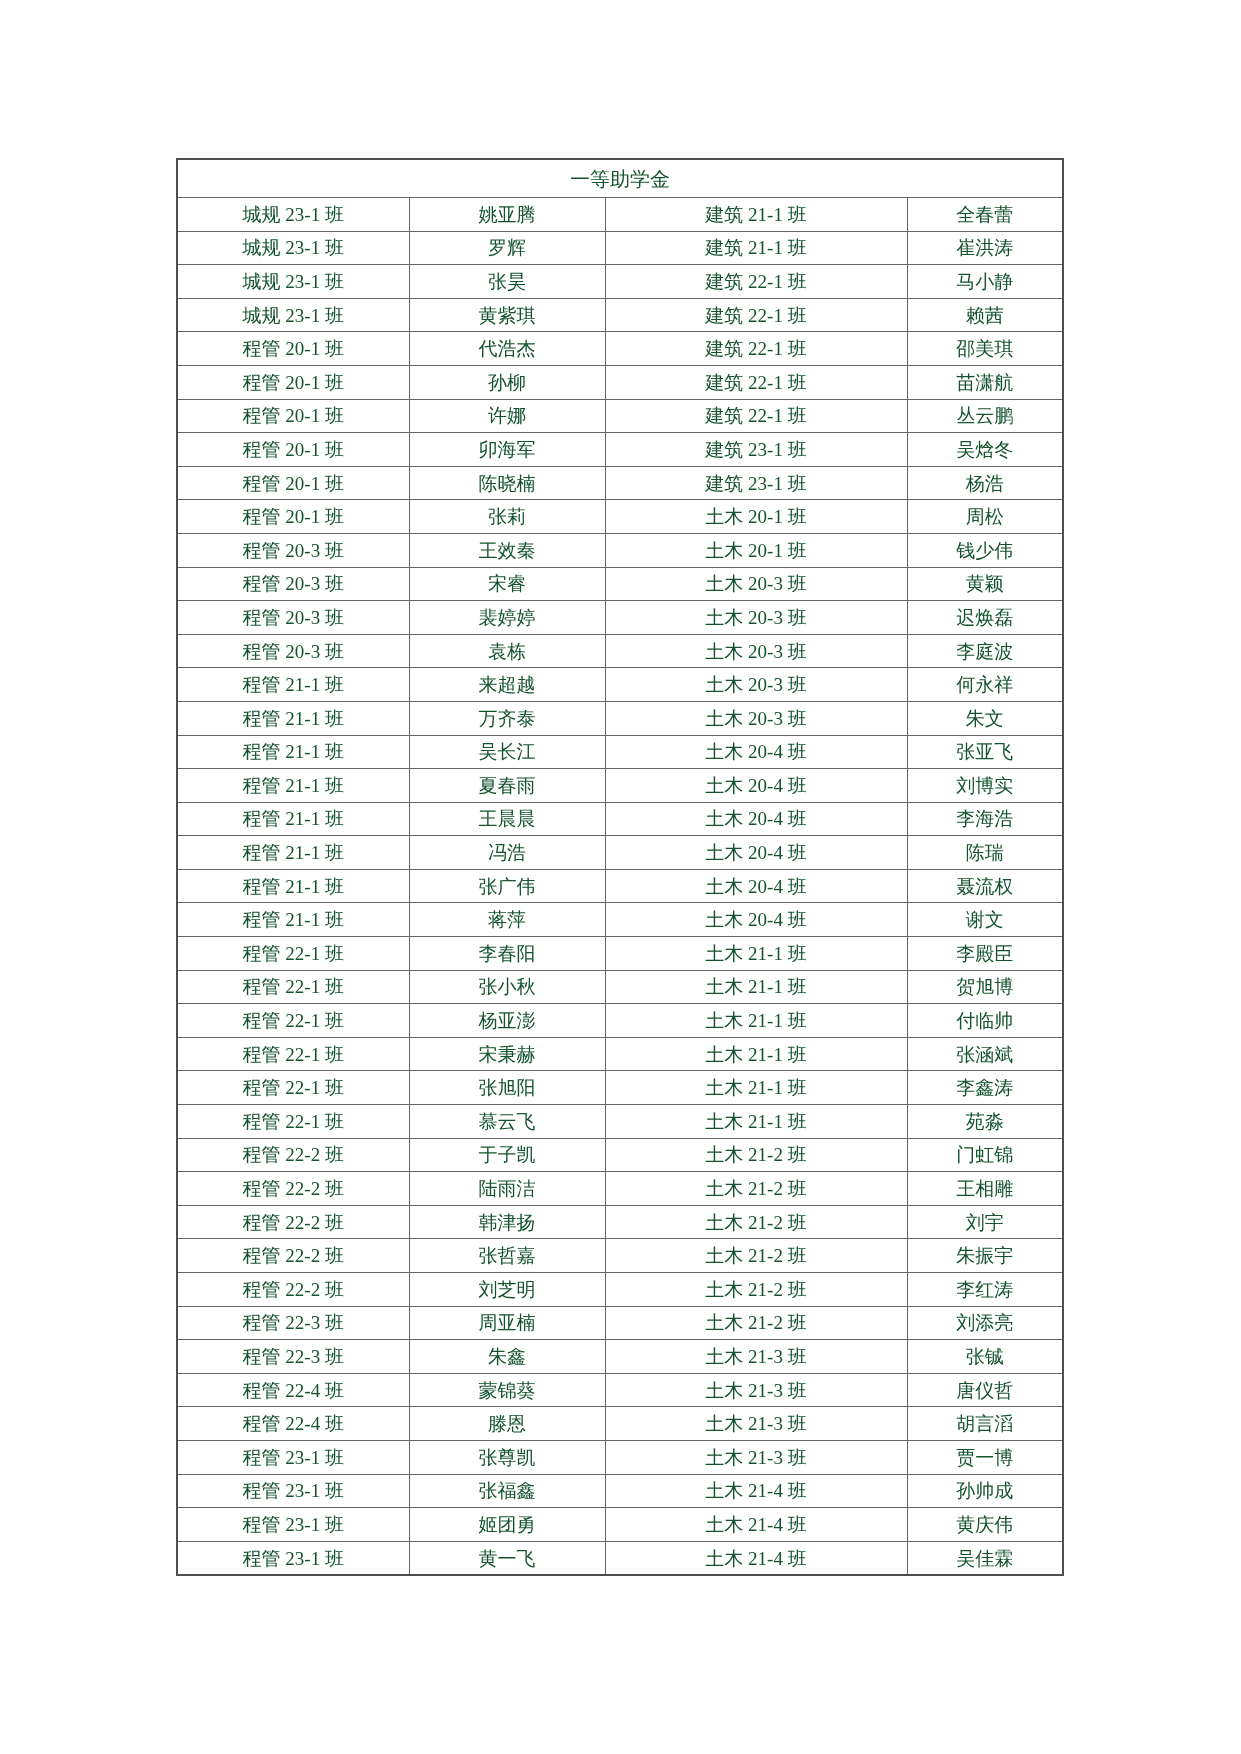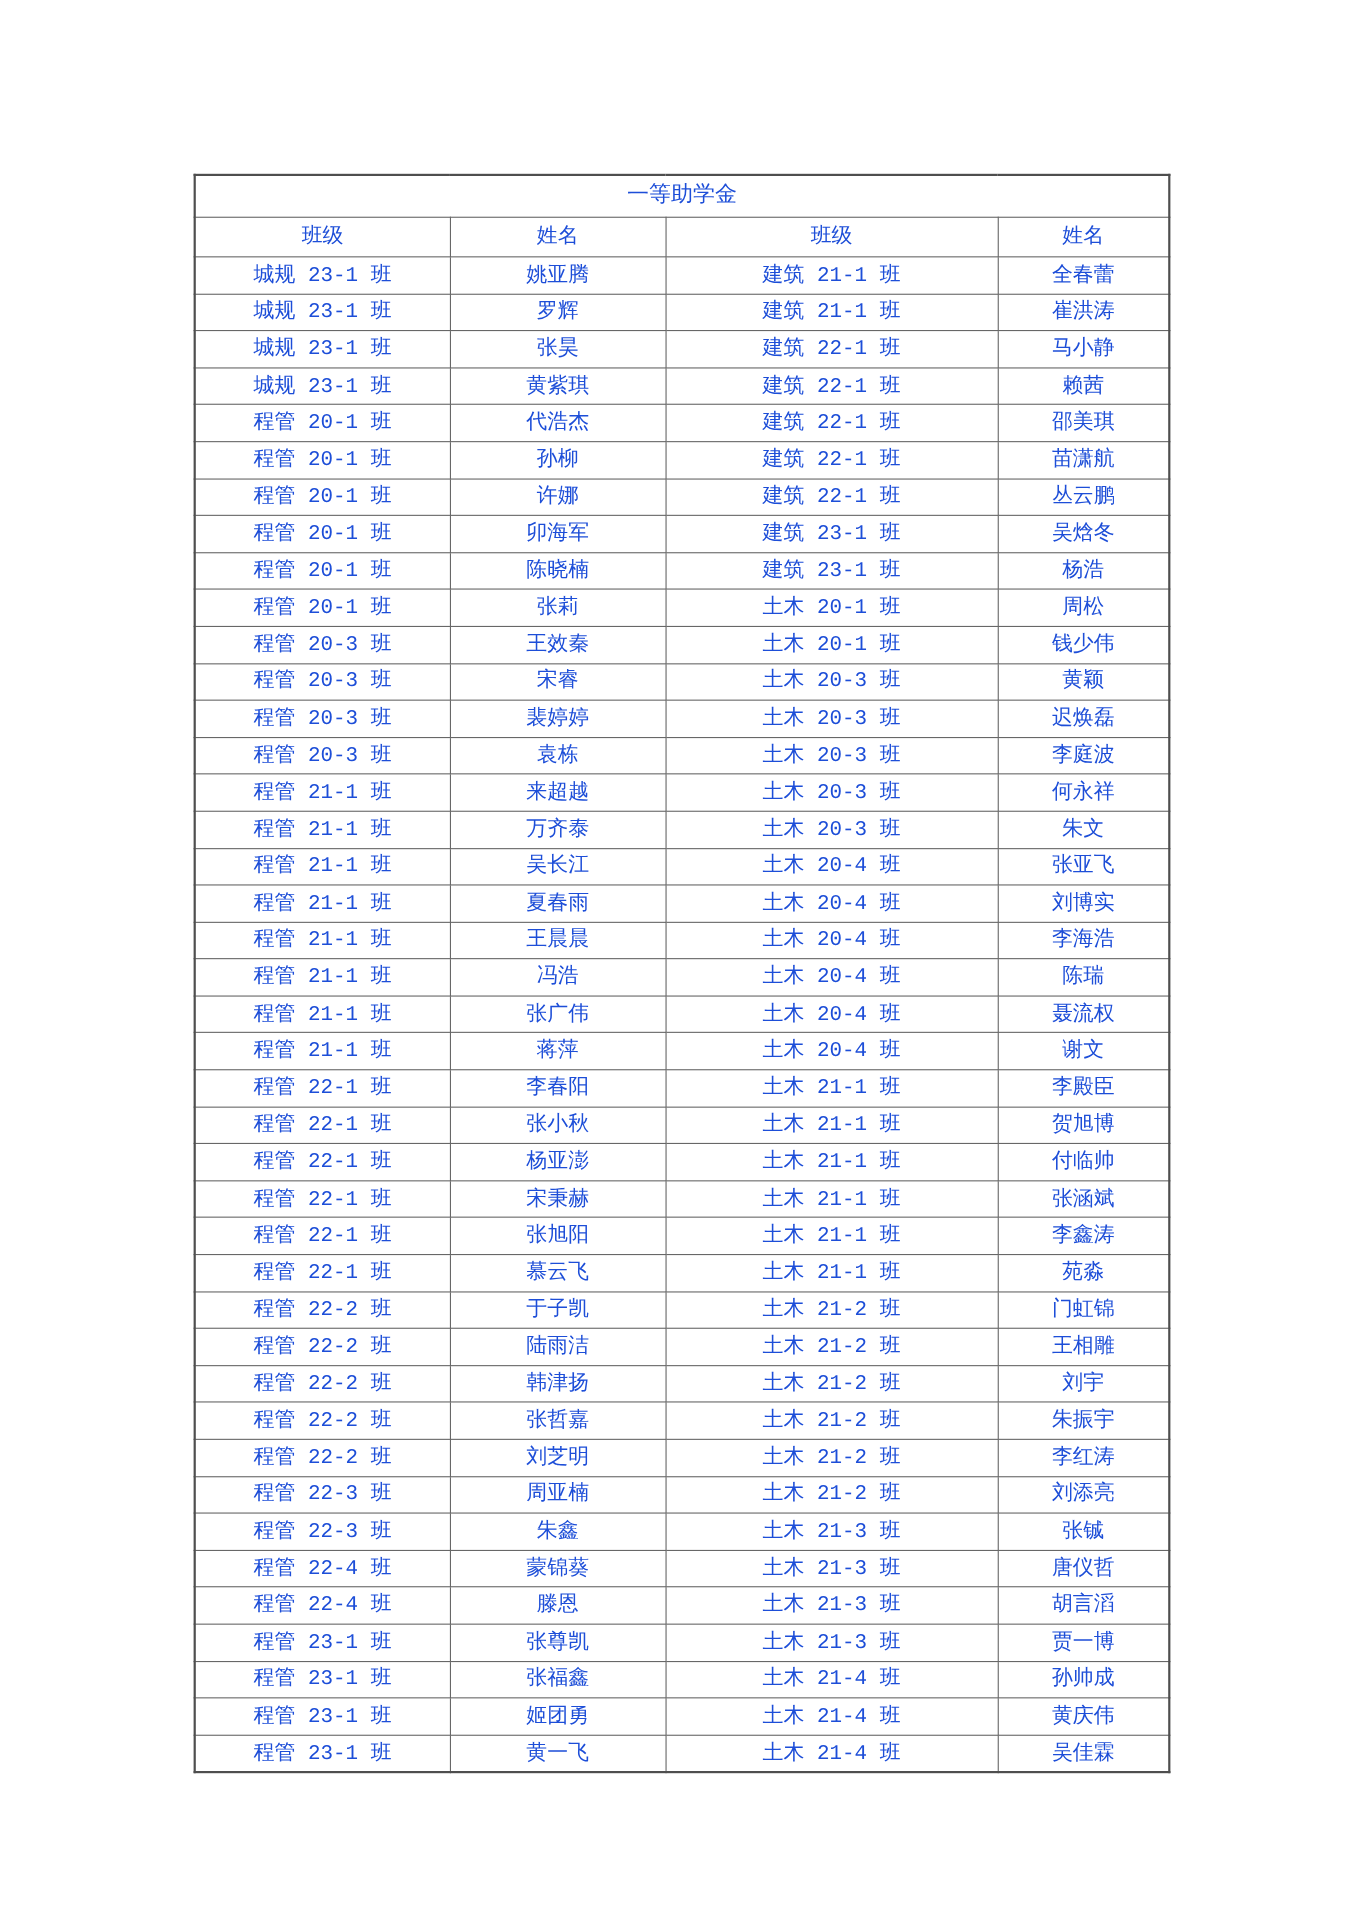--- a/index.html
+++ b/index.html
@@ -5,22 +5,22 @@
   html, body {
     margin: 0;
     padding: 0;
     background: #ffffff;
   }
   .page {
     position: relative;
     width: 1241px;
     height: 1708px;
     background: #ffffff;
-    font-family: Liberation Mono, monospace;
-    color: #1d4ed8;
+    font-family: Liberation Serif, serif;
+    color: #14532d;
   }
   table.scholarship {
     position: absolute;
     left: 176px;
     top: 158px;
     width: 886px;
     border-collapse: collapse;
     table-layout: fixed;
     border: 2px solid #4e4e4e;
   }
@@ -59,26 +59,20 @@
     <colgroup>
       <col class="c1">
         <col class="c2">
         <col class="c3">
         <col class="c4">
     </colgroup>
     <thead>
       <tr class="title-row">
         <td colspan="4">一等助学金</td>
       </tr>
-      <tr class="header-row">
-        <th>班级</th>
-        <th>姓名</th>
-        <th>班级</th>
-        <th>姓名</th>
-      </tr>
     </thead>
     <tbody id="table-body">
         <tr>
           <td>城规 23-1 班</td>
           <td>姚亚腾</td>
           <td>建筑 21-1 班</td>
           <td>全春蕾</td>
         </tr>
         <tr>
           <td>城规 23-1 班</td>

